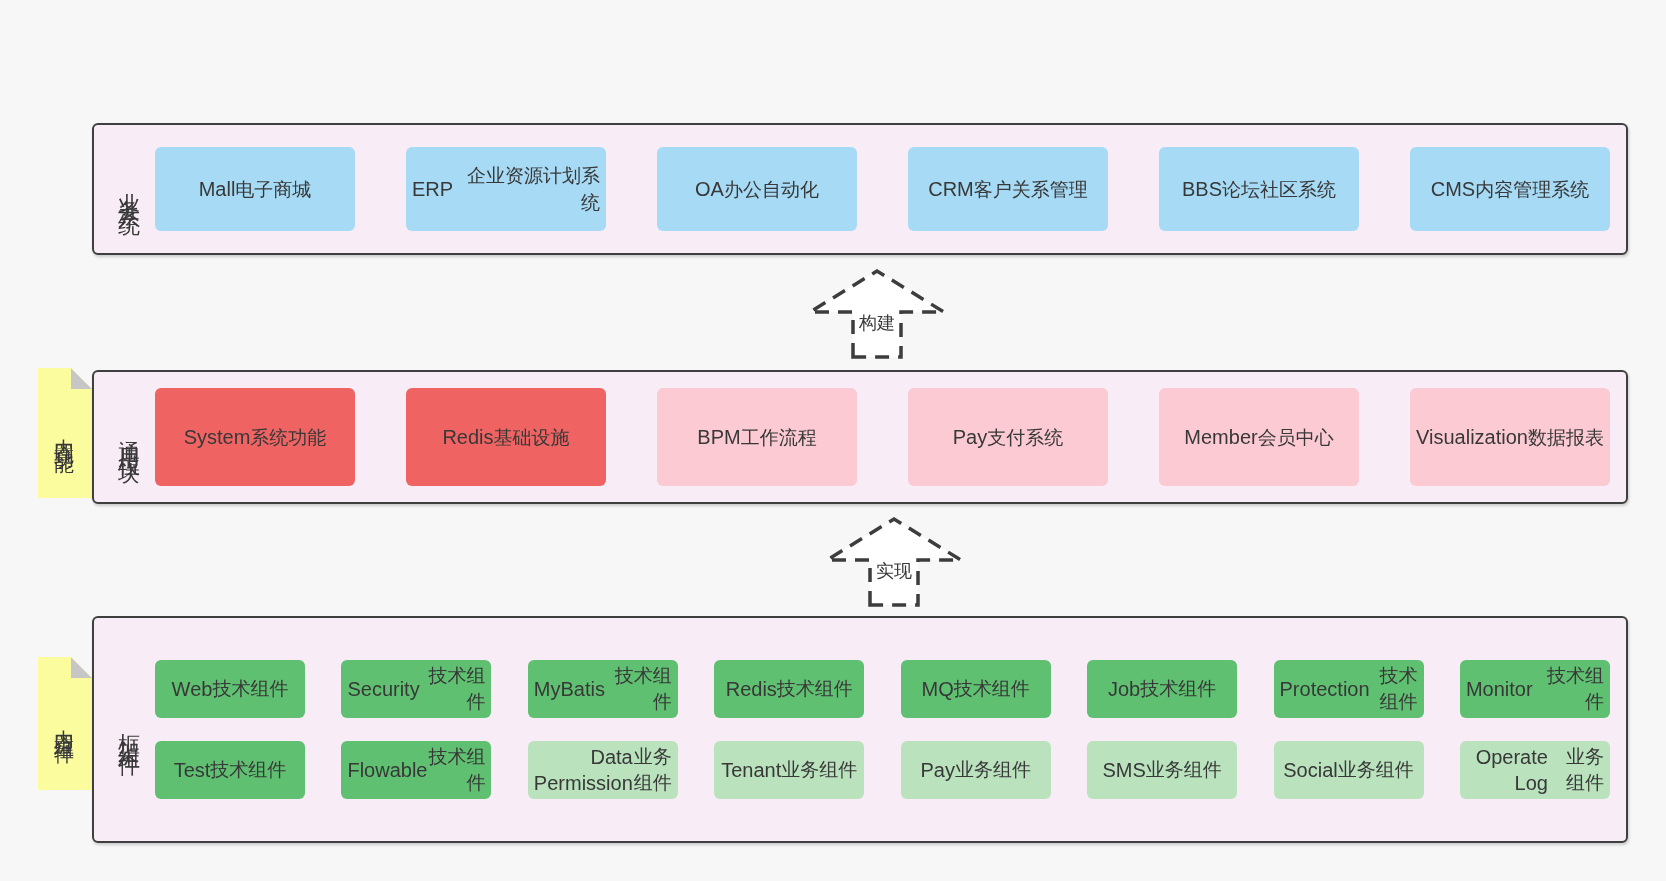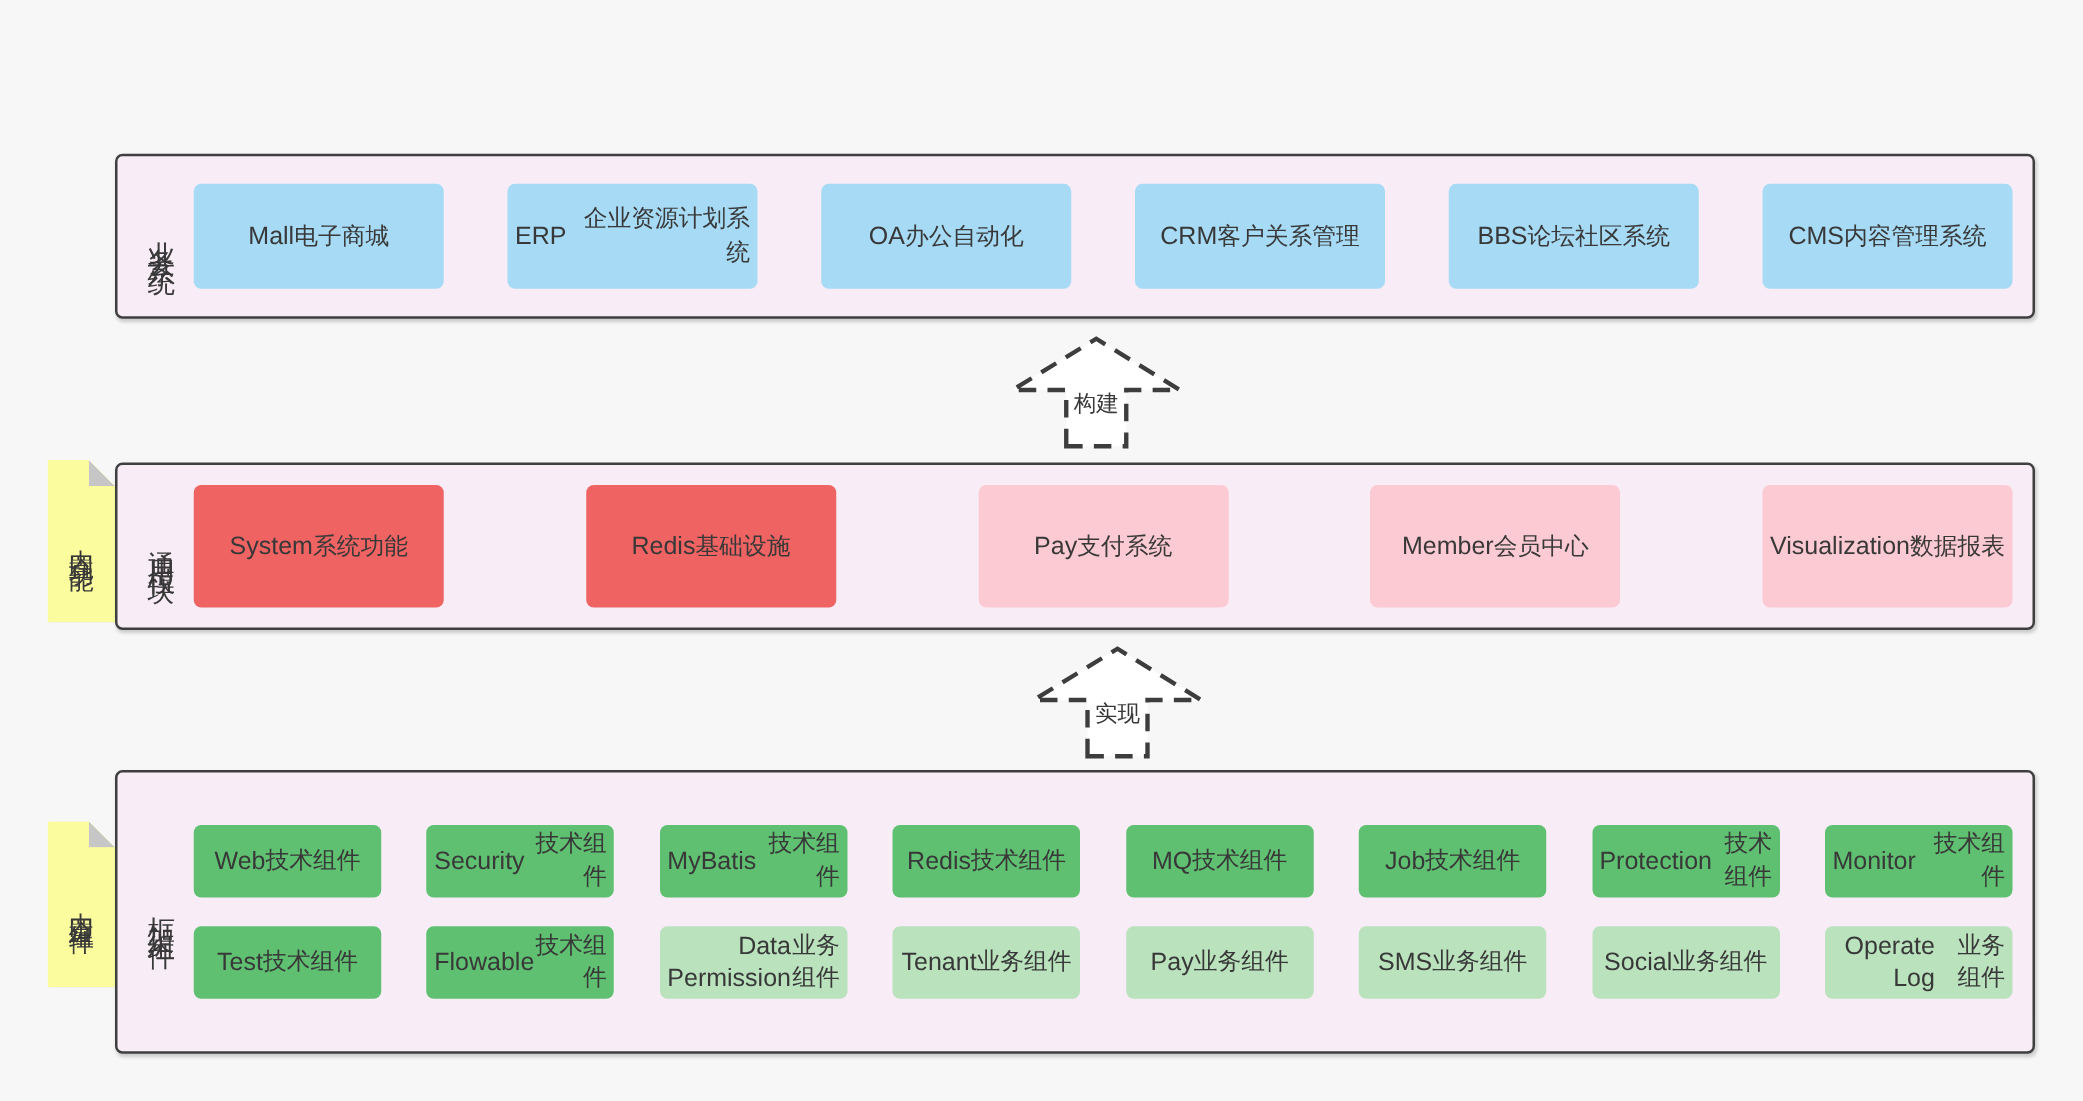--- a/index.html
+++ b/index.html
@@ -197,20 +197,24 @@
       <div class="band-row">
         <div class="box box-wide v-red">
           <div class="box-name">System</div>
           <div class="box-desc">系统功能</div>
         </div>
         <div class="box box-wide v-red">
           <div class="box-name">Redis</div>
           <div class="box-desc">基础设施</div>
         </div>
         <div class="box box-wide v-pink">
+          <div class="box-name">BPM</div>
+          <div class="box-desc">工作流程</div>
+        </div>
+        <div class="box box-wide v-pink">
           <div class="box-name">Pay</div>
           <div class="box-desc">支付系统</div>
         </div>
         <div class="box box-wide v-pink">
           <div class="box-name">Member</div>
           <div class="box-desc">会员中心</div>
         </div>
         <div class="box box-wide v-pink">
           <div class="box-name">Visualization</div>
           <div class="box-desc">数据报表</div>

